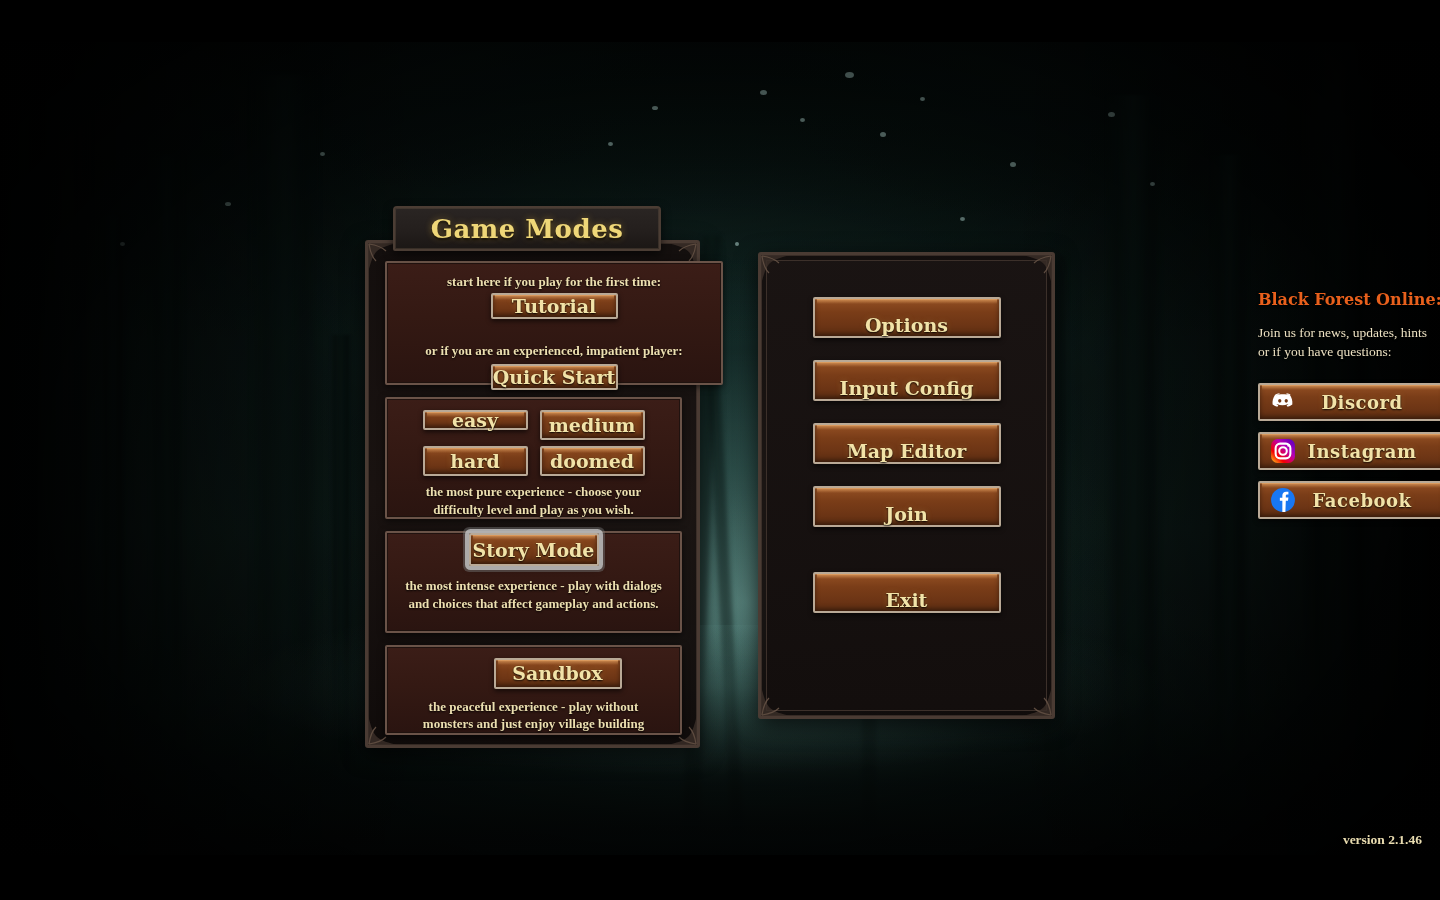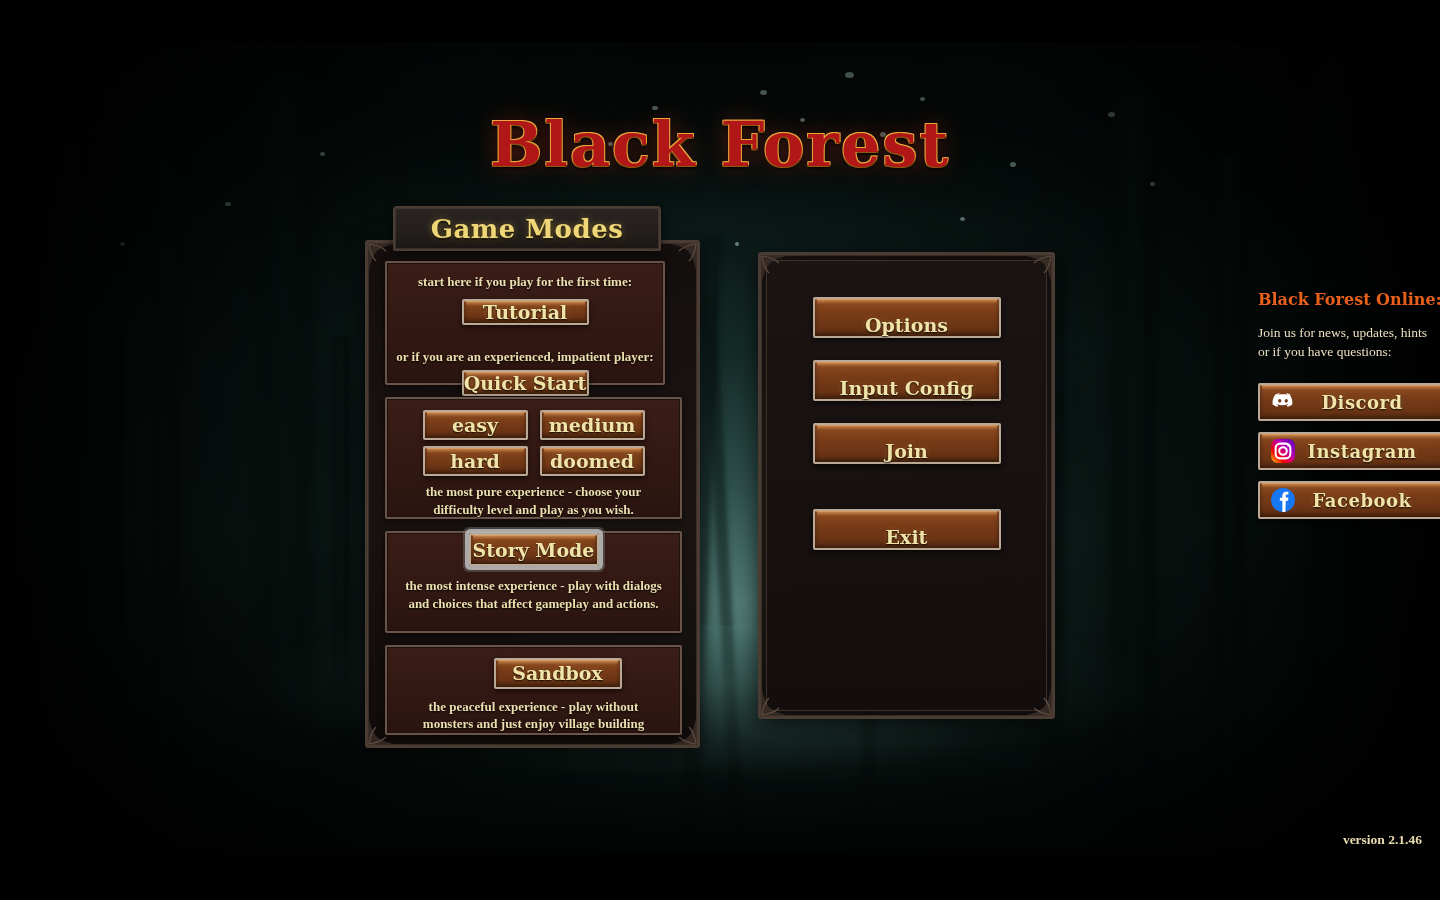--- a/index.html
+++ b/index.html
@@ -253,21 +253,20 @@
     <div class="speck" style="left:120px; top:200px; width:5px; height:4px;"></div>
     <div class="speck" style="left:1108px;top:70px;  width:7px; height:5px;"></div>
     <div class="speck" style="left:1150px;top:140px; width:5px; height:4px;"></div>
     <div class="speck" style="left:735px; top:200px; width:4px; height:4px;"></div>
     <div class="speck" style="left:960px; top:175px; width:5px; height:4px;"></div>
 
     <div id="ground"></div>
     <div id="vignette"></div>
   </div>
 
-  <div id="title">Black Forest</div>
 
   <div id="gm-header">
     <span class="label">Game Modes</span>
   </div>
 
   <div class="panel" id="gm-panel">
     <svg class="orn tl" viewBox="0 0 32 32">
         <path d="M1 1h30C22 3 14 5 9 10 5 15 3 23 1 31Z" fill="#3a2e28"></path>
         <path d="M2 2c7 1 13 3 17 7" stroke="#6b5749" stroke-width="1.2" fill="none"></path>
         <path d="M2 2c1 7 3 13 7 17" stroke="#6b5749" stroke-width="1.2" fill="none"></path>
@@ -281,34 +280,34 @@
         <path d="M1 1h30C22 3 14 5 9 10 5 15 3 23 1 31Z" fill="#3a2e28"></path>
         <path d="M2 2c7 1 13 3 17 7" stroke="#6b5749" stroke-width="1.2" fill="none"></path>
         <path d="M2 2c1 7 3 13 7 17" stroke="#6b5749" stroke-width="1.2" fill="none"></path>
       </svg>
     <svg class="orn br" viewBox="0 0 32 32">
         <path d="M1 1h30C22 3 14 5 9 10 5 15 3 23 1 31Z" fill="#3a2e28"></path>
         <path d="M2 2c7 1 13 3 17 7" stroke="#6b5749" stroke-width="1.2" fill="none"></path>
         <path d="M2 2c1 7 3 13 7 17" stroke="#6b5749" stroke-width="1.2" fill="none"></path>
       </svg>
 
-    <div class="section" style="left:17px; top:18px; width:280px; height:124px; padding-top:10px;">
+    <div class="section" style="left:17px; top:18px; width:338px; height:124px; padding-top:10px;">
       <div class="hint">start here if you play for the first time:</div>
-      <div class="btn" style="width:127px; height:31px; font-size:19px; margin-top:8px;">
+      <div class="btn" style="width:127px; height:31px; font-size:19px; margin-top:2px;">
         <span>Tutorial</span>
       </div>
       <div class="hint" style="margin-top:23px;">or if you are an experienced, impatient player:</div>
       <div class="btn" style="width:127px; height:31px; font-size:19px; margin-top:5px;">
         <span>Quick Start</span>
       </div>
     </div>
 
     <div class="section" style="left:17px; top:154px; width:297px; height:122px; padding-top:11px;">
       <div style="display:flex; gap:12px;">
-        <div class="btn" style="width:105px; height:30px; font-size:19px;">
+        <div class="btn" style="width:105px; height:20px; font-size:19px;">
           <span>easy</span>
         </div>
         <div class="btn" style="width:105px; height:30px; font-size:19px;">
           <span>medium</span>
         </div>
       </div>
       <div style="display:flex; gap:12px; margin-top:6px;">
         <div class="btn" style="width:105px; height:30px; font-size:19px;">
           <span>hard</span>
         </div>
@@ -359,20 +358,23 @@
         <path d="M2 2c7 1 13 3 17 7" stroke="#6b5749" stroke-width="1.2" fill="none"></path>
         <path d="M2 2c1 7 3 13 7 17" stroke="#6b5749" stroke-width="1.2" fill="none"></path>
       </svg>
 
     <div style="position:absolute; left:0; top:0; width:100%;">
       <div class="btn menu-btn" style="margin-top:42px;">
         <span>Options</span>
       </div>
       <div class="btn menu-btn" style="margin-top:22px;">
         <span>Input Config</span>
+      </div>
+      <div class="btn menu-btn" style="margin-top:22px;">
+        <span>Map Editor</span>
       </div>
       <div class="btn menu-btn" style="margin-top:22px;">
         <span>Join</span>
       </div>
       <div class="btn menu-btn" style="margin-top:45px;">
         <span>Exit</span>
       </div>
     </div>
   </div>
 

